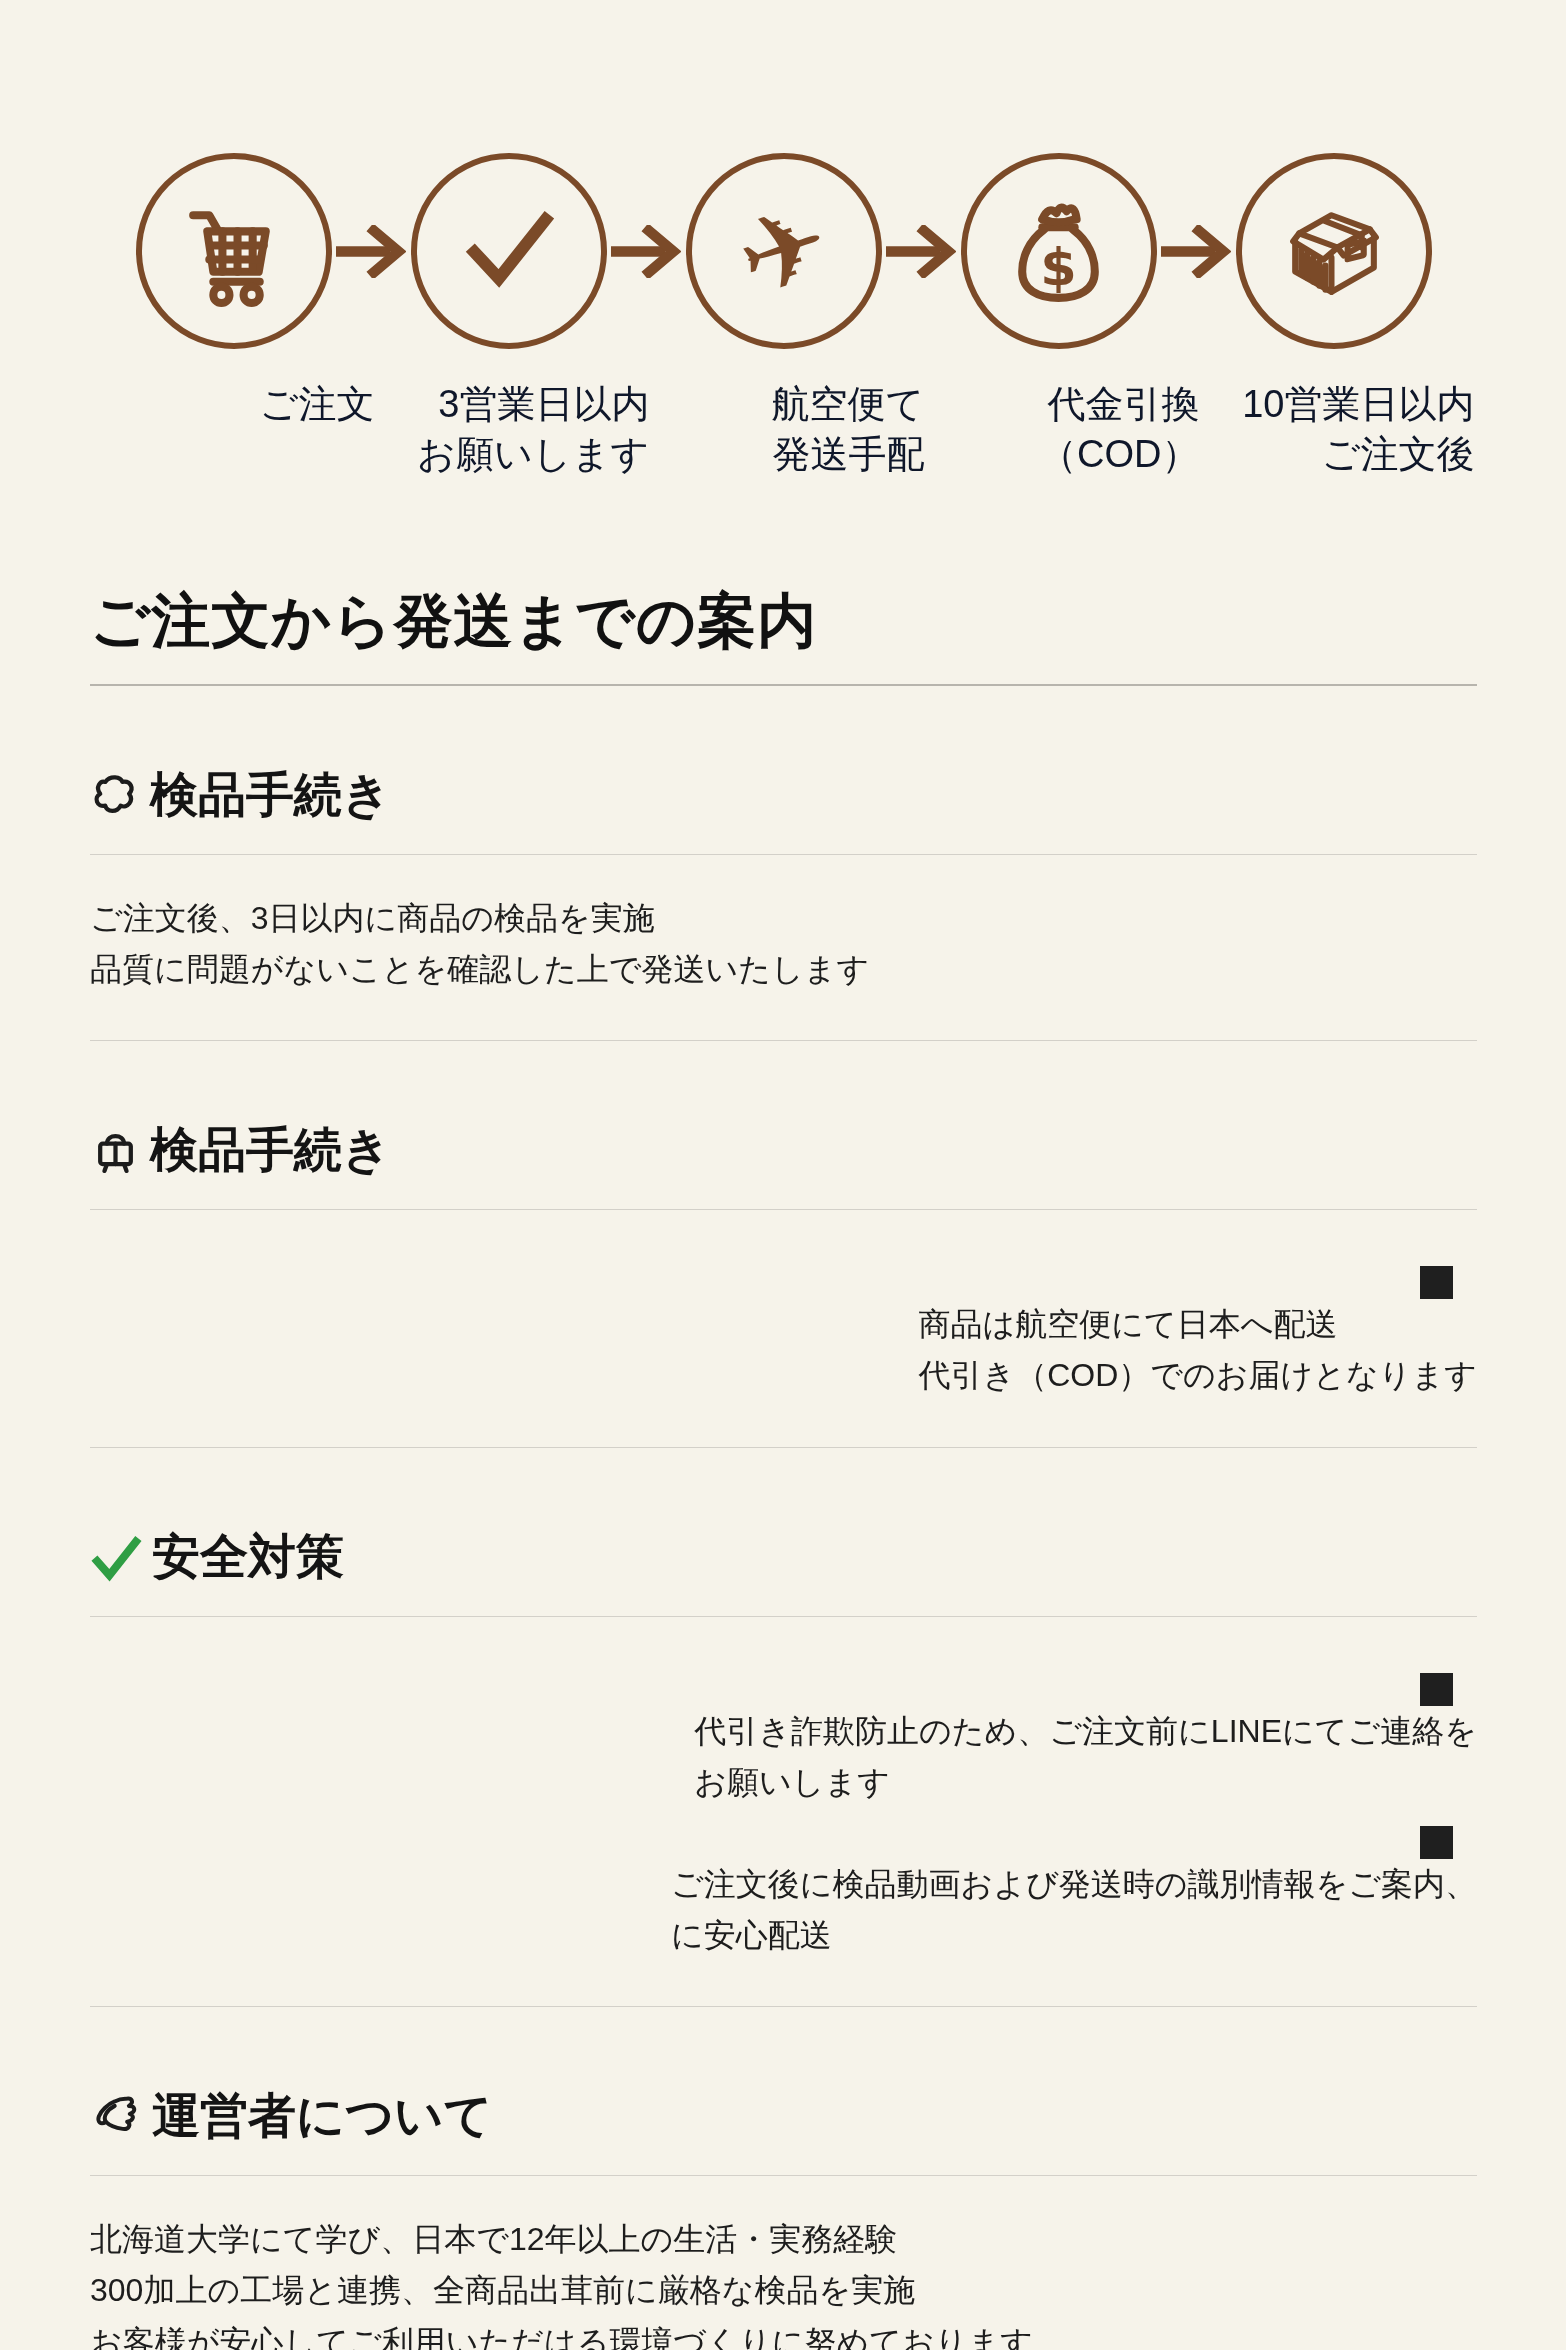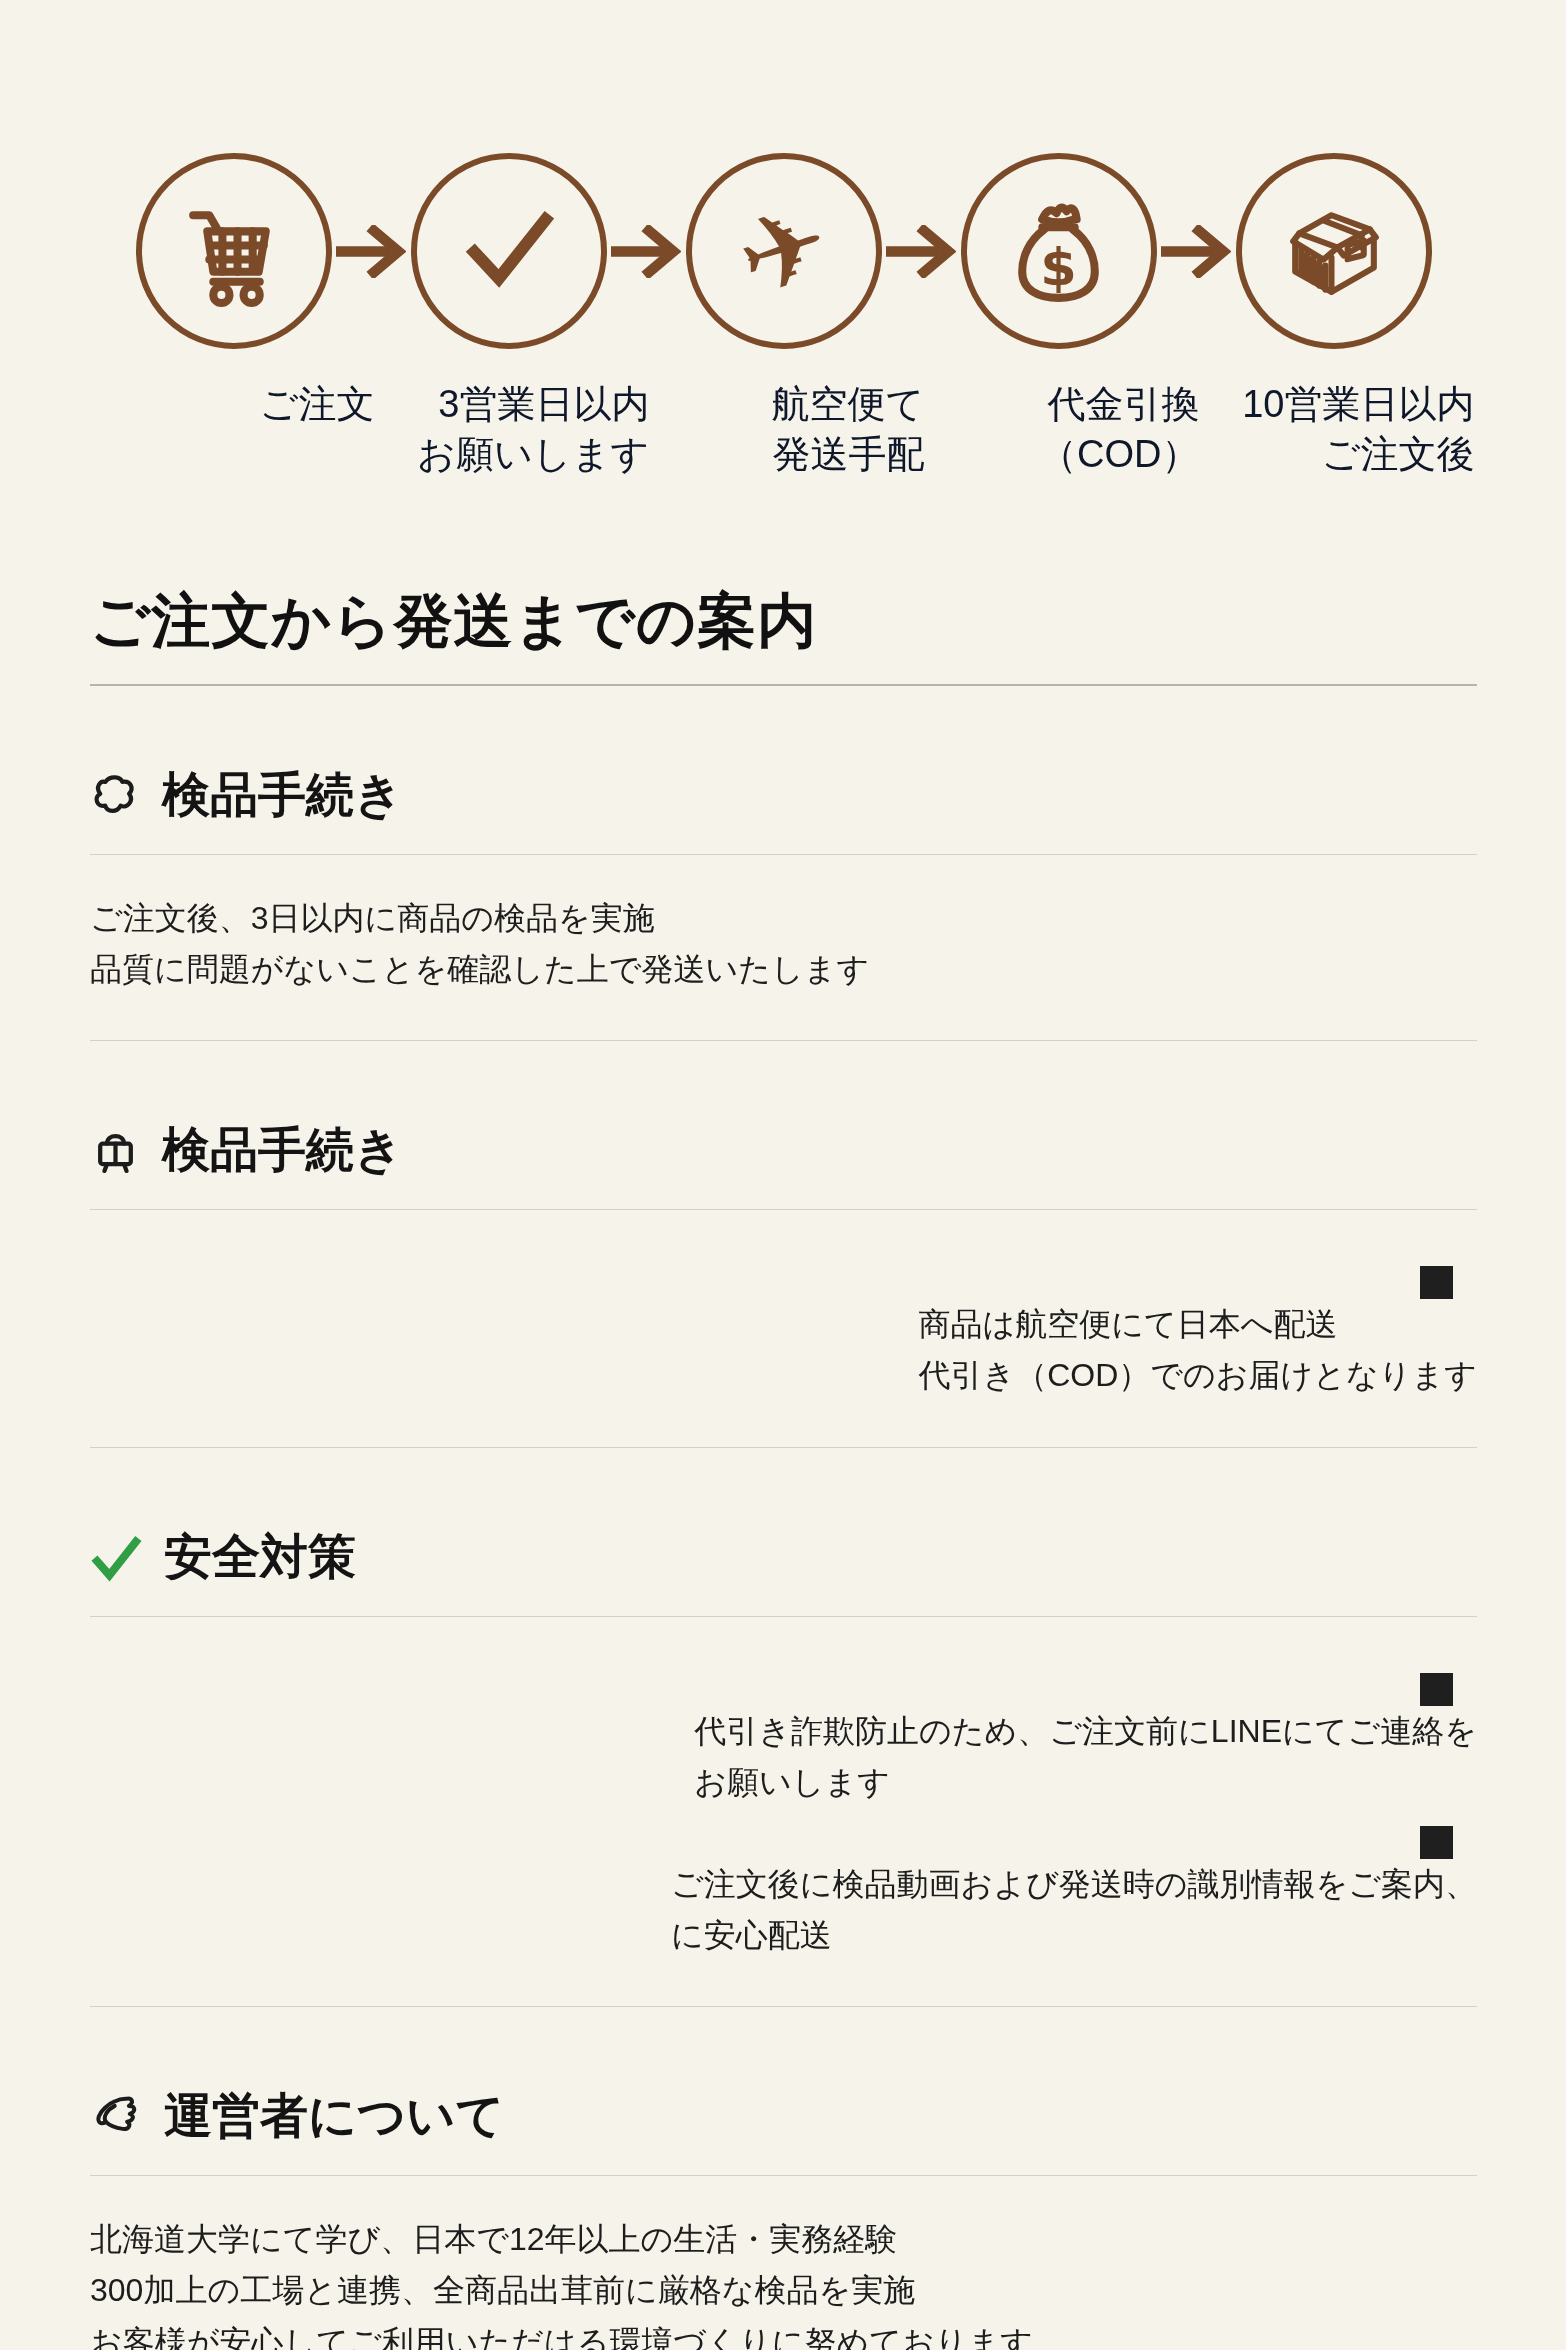--- a/index.html
+++ b/index.html
@@ -50,21 +50,21 @@
     margin:109px 0 0 0;
     font-size:59px;font-weight:700;color:#111;
     letter-spacing:0.9px;line-height:1.15;
   }
   .title-rule{
     border:none;border-top:2.8px solid #b7b4ad;
     margin:28px 0 0 0;
   }
   .section{margin-top:83px;}
   .section-head{
-    display:flex;align-items:center;gap:21px;
+    display:flex;align-items:center;gap:9px;
     font-size:48px;font-weight:700;color:#141414;
     line-height:1.1;
   }
   .head-icon{flex:none;display:flex;align-items:center;}
   .section-rule{
     border:none;border-top:1.9px solid #d3d0c9;
     margin:32px 0 0 0;
   }
   .section-body{margin-top:38px;font-size:32px;line-height:1.6;color:#1d1d1d;}
   .body-line{display:block;}

